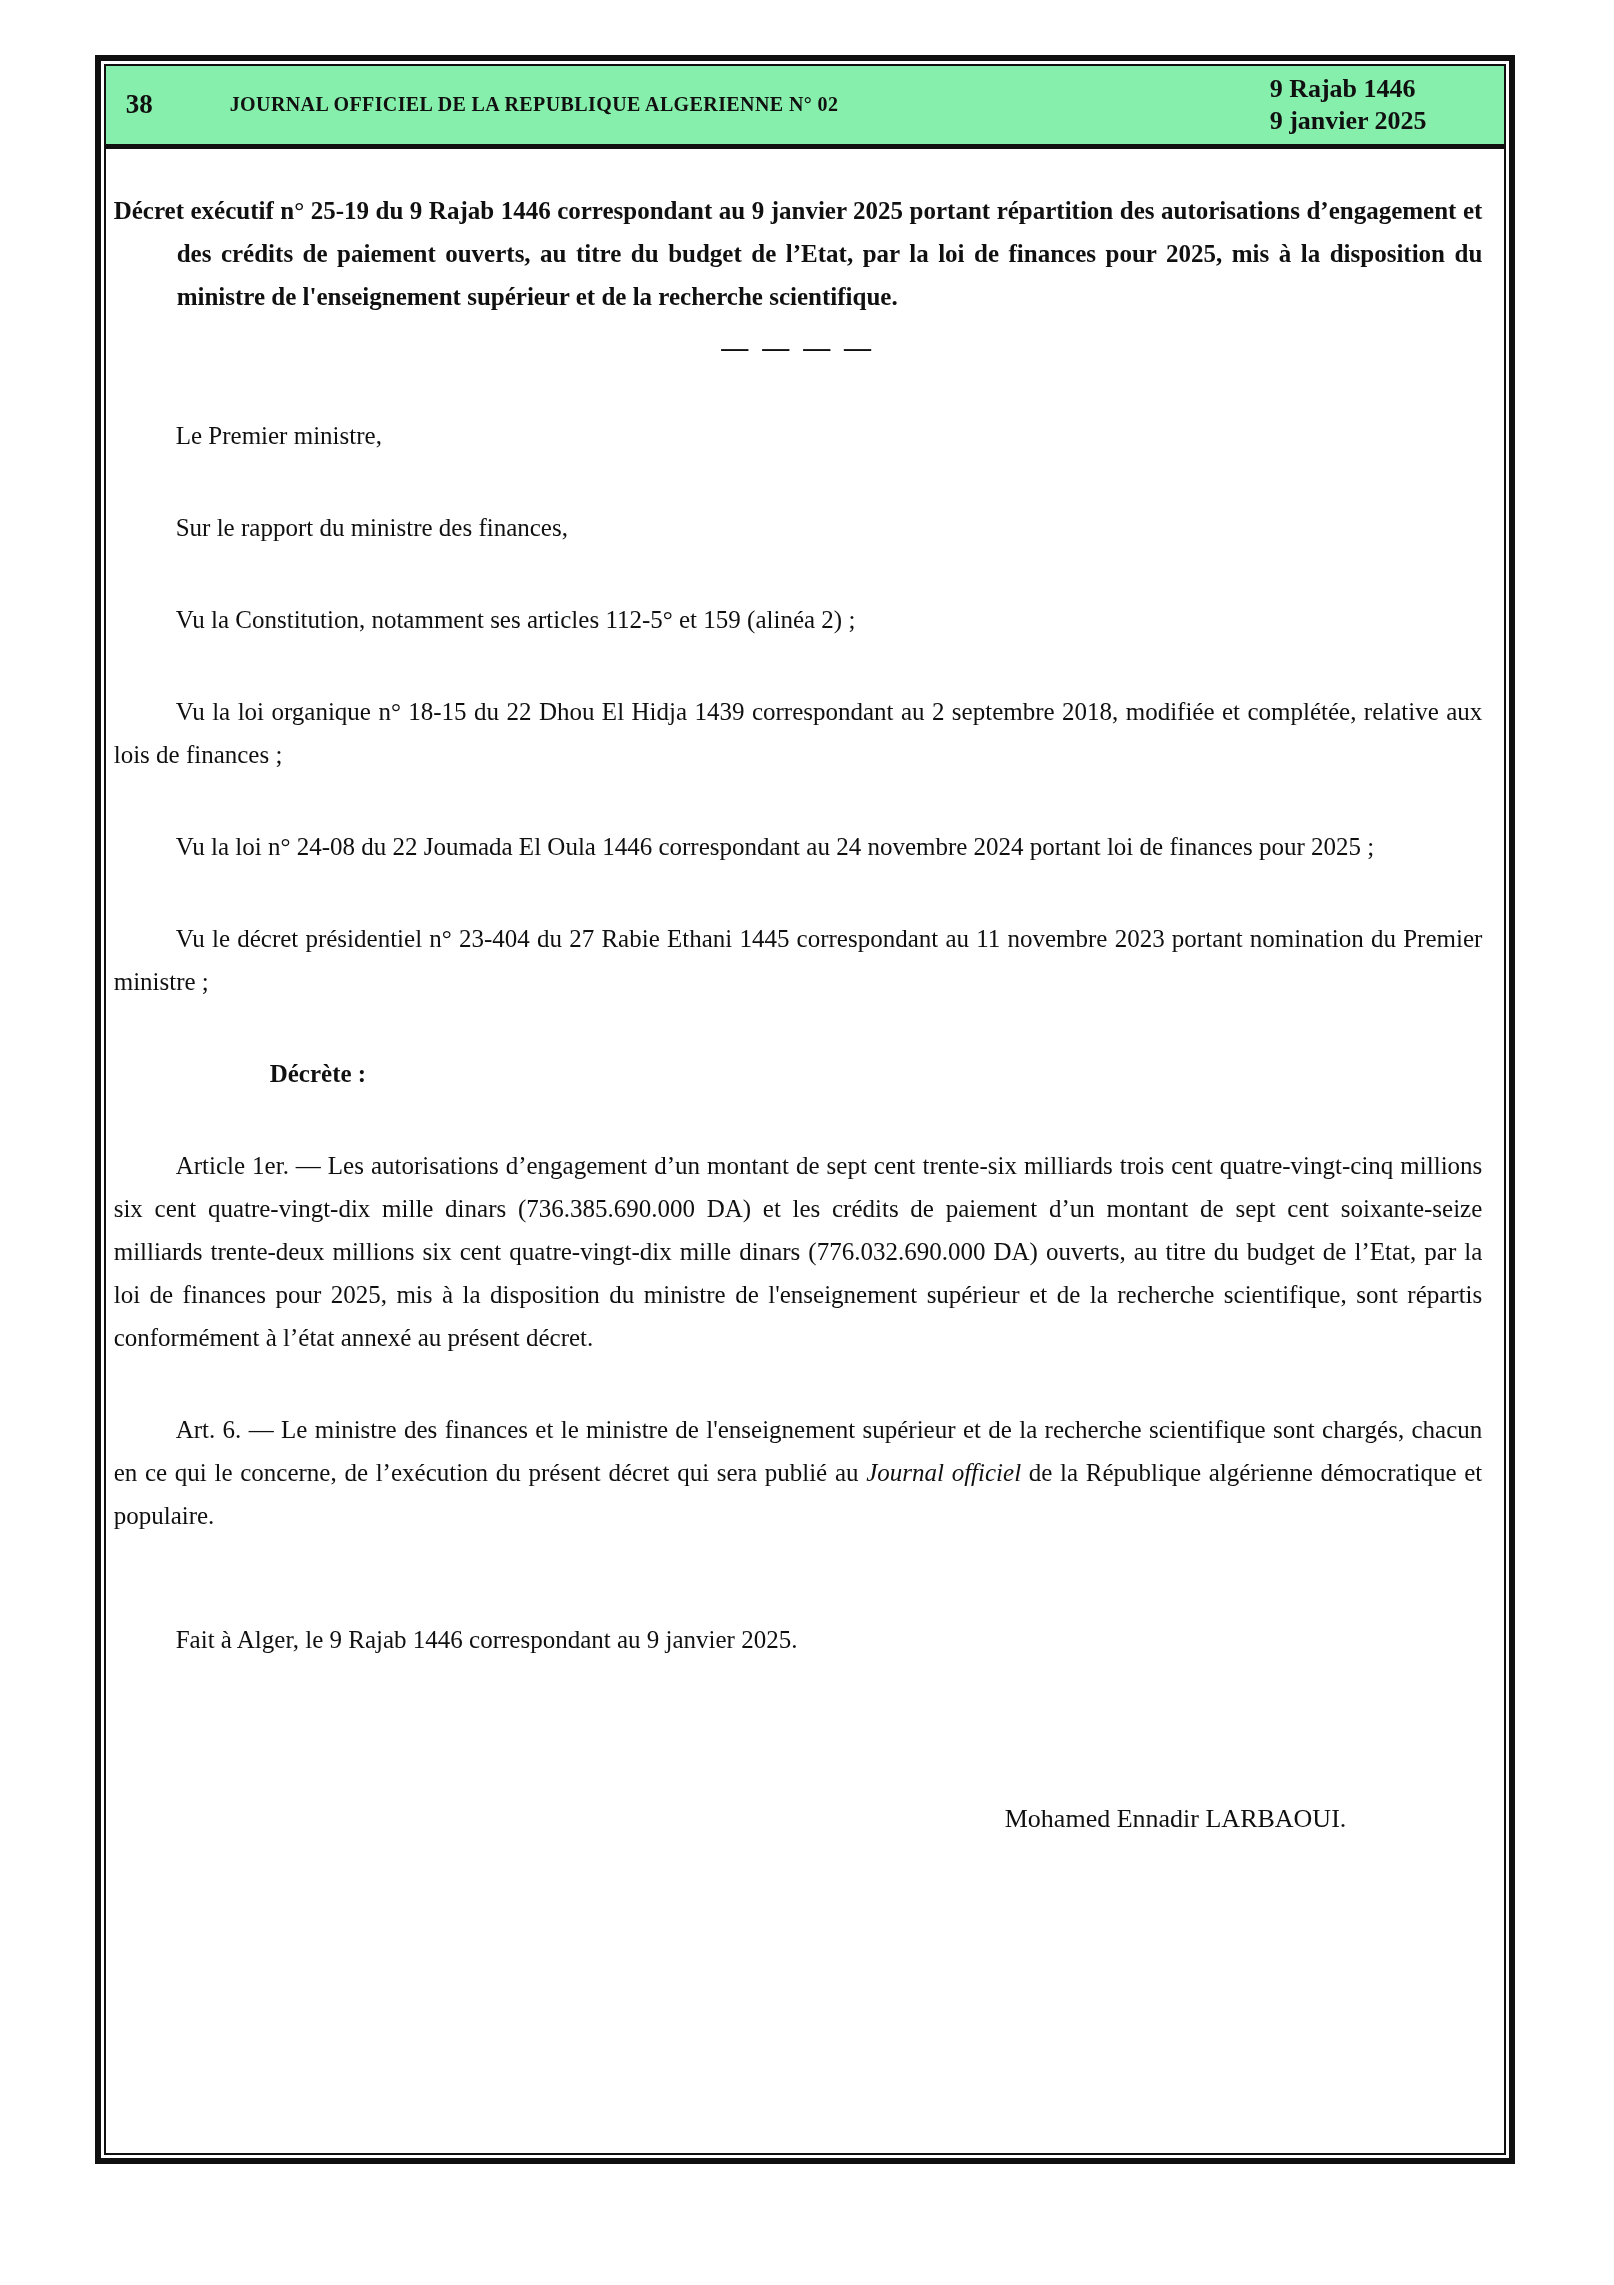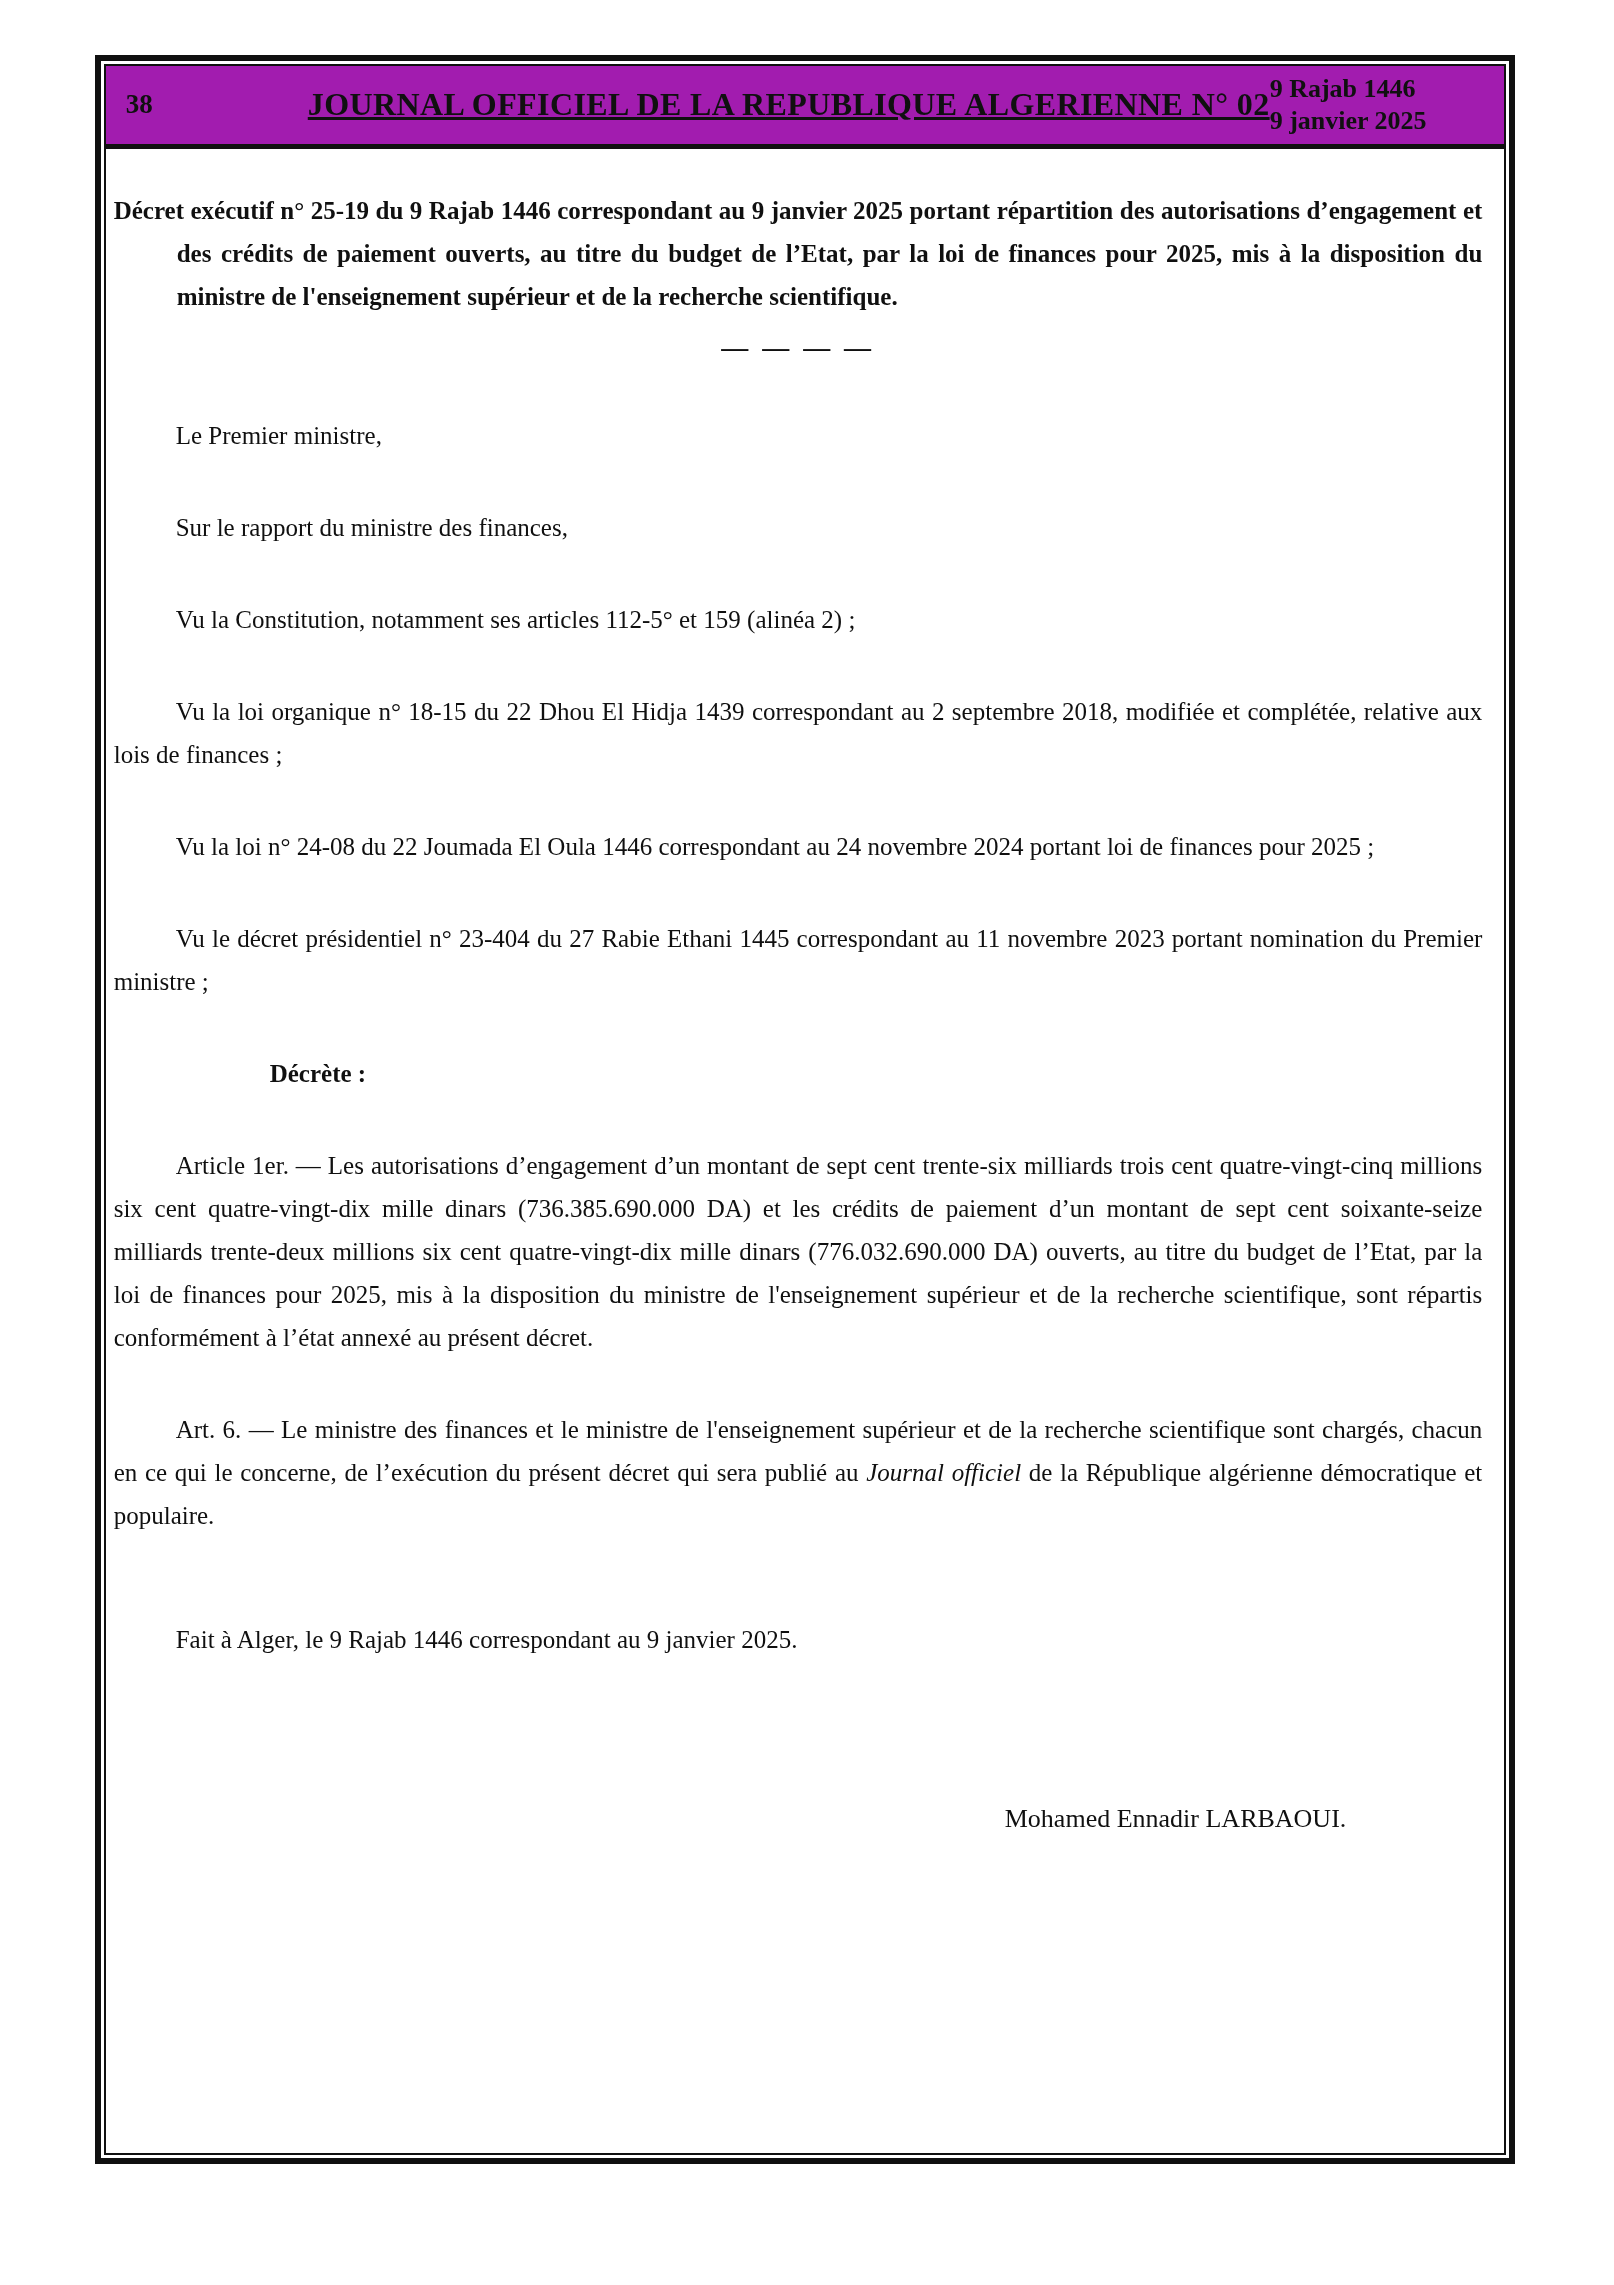--- a/index.html
+++ b/index.html
@@ -32,39 +32,38 @@
     width: 100%;
     height: 100%;
     border: 2.7px solid #101010;
     display: flex;
     flex-direction: column;
   }
   .header-band {
     flex: 0 0 auto;
     height: 83px;
     box-sizing: border-box;
-    background: #a21caf;
+    background: #86efac;
     border-bottom: 5.4px solid #101010;
     display: flex;
     align-items: center;
     padding: 0 12.7px 0 20px;
   }
   .page-number {
     width: 104px;
     font-weight: bold;
     font-size: 27px;
   }
   .journal-title {
     flex: 1;
-    text-align: right;
+    text-align: left;
     font-weight: bold;
-    font-size: 32px;
+    font-size: 20px;
     letter-spacing: 0.4px;
     white-space: nowrap;
-    text-decoration: underline;
   }
   .header-dates {
     width: 222px;
     text-align: left;
     font-weight: bold;
     font-size: 26px;
     line-height: 32px;
     white-space: nowrap;
   }
   .content {

